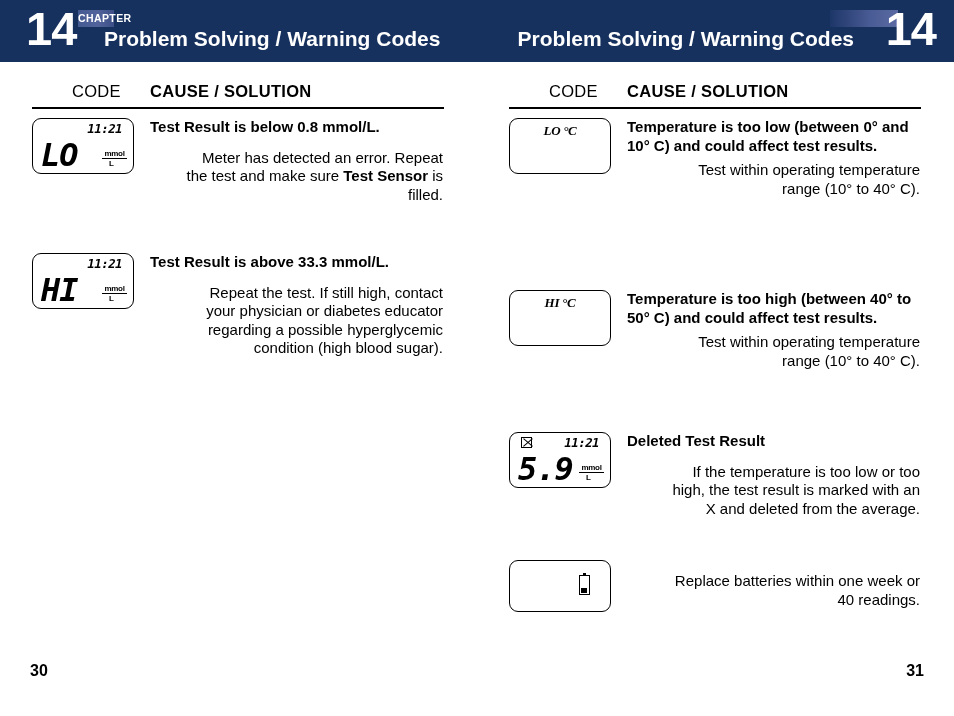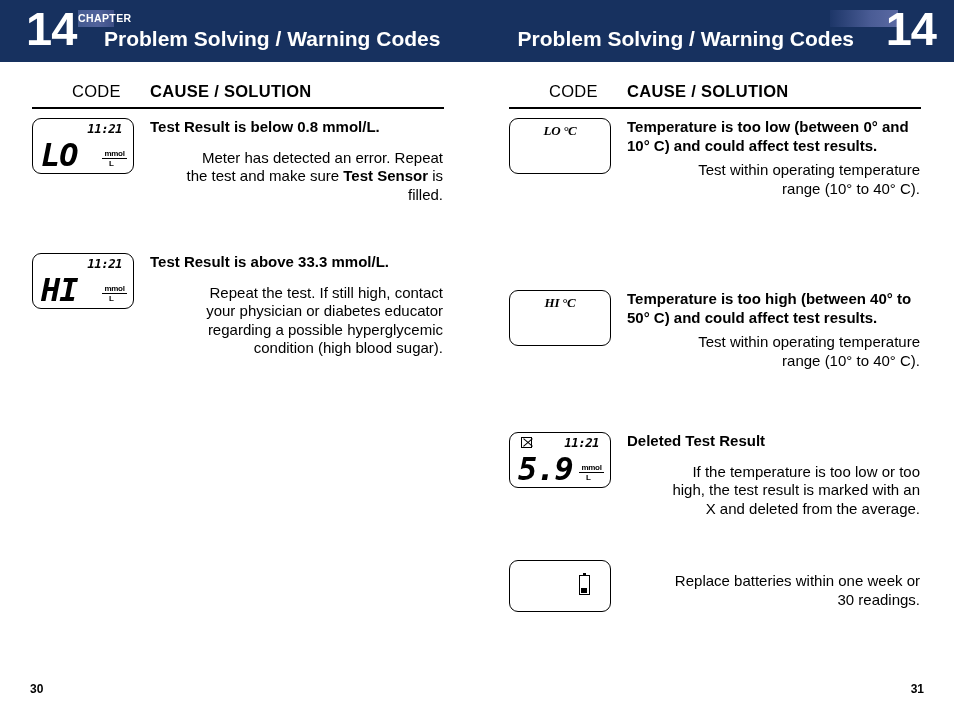--- a/index.html
+++ b/index.html
@@ -250,22 +250,22 @@
     content: "";
     position: absolute;
     left: 1px; bottom: 1px;
     width: 6px; height: 5px;
     background: #000;
   }
 
   
   .folio {
     position: absolute;
-    bottom: 20px;
-    font-size: 12px;
+    bottom: 36px;
+    font-size: 16px;
     font-weight: bold;
     color: #000;
   }
   .folio-left  { left: 30px; }
   .folio-right { right: 30px; }
 </style>
 </head>
 <body>
 
 <div class="header">
@@ -375,18 +375,18 @@
     </div>
   </div>
 
   <div class="entry" style="top:498px;">
     <div class="entry-lcd-wrap">
       <div class="lcd lcd-short">
         <div class="lcd-battery"></div>
       </div>
     </div>
     <div class="entry-text">
-      <p class="entry-body">Replace batteries within one week or 30 readings.</p>
+      <p class="entry-body">Replace batteries within one week or 40 readings.</p>
     </div>
   </div>
 
   <div class="folio folio-right">31</div>
 </div>
 
 </body></html>

